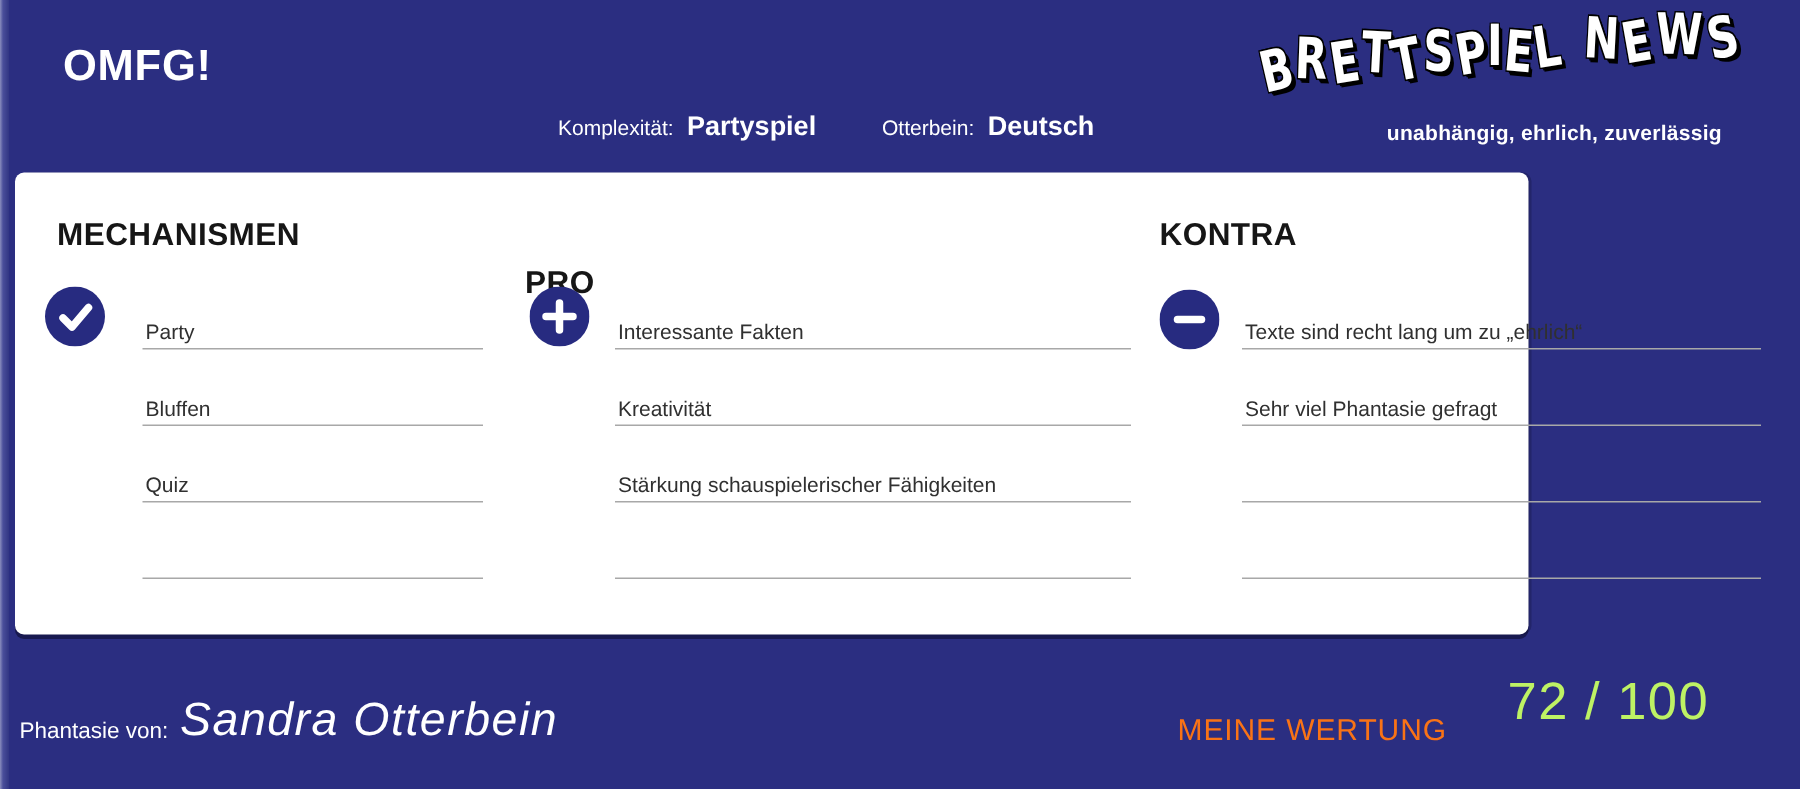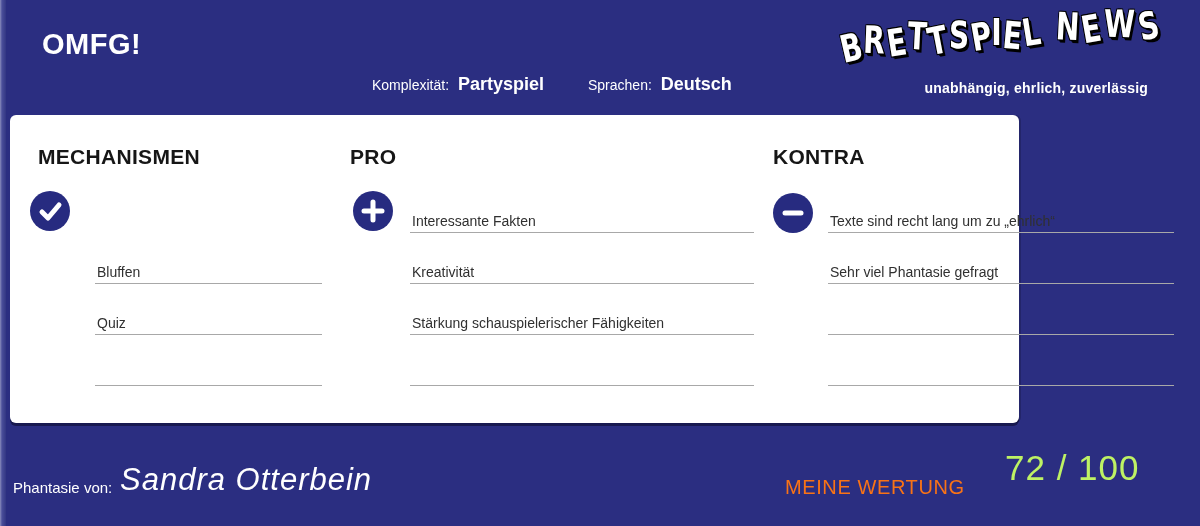--- a/index.html
+++ b/index.html
@@ -76,36 +76,37 @@
 
 <div class="left-stripe"></div>
 
 <div class="game-title">OMFG!</div>
 
 <div class="meta" id="meta-complexity">
   <span class="lbl">Komplexität:</span><span class="val">Partyspiel</span>
 </div>
 
 <div class="meta" id="meta-languages">
-  <span class="lbl">Sprachen:</span><span class="val">Deutsch</span>
+  <span class="lbl">Otterbein:</span><span class="val">Deutsch</span>
 </div>
 
 <div class="logo" id="logo"><span class="ltr" style="transform: translateY(4px) rotate(-9deg) scale(0.78, 1.05);">B</span><span class="ltr" style="transform: translateY(-2px) rotate(6deg) scale(0.78, 1.05);">R</span><span class="ltr" style="transform: translateY(2px) rotate(-5deg) scale(0.78, 1.05);">E</span><span class="ltr" style="transform: translateY(-3px) rotate(7deg) scale(0.78, 1.05);">T</span><span class="ltr" style="transform: translateY(3px) rotate(-7deg) scale(0.78, 1.05);">T</span><span class="ltr" style="transform: translateY(-1px) rotate(5deg) scale(0.78, 1.05);">S</span><span class="ltr" style="transform: translateY(2px) rotate(-6deg) scale(0.78, 1.05);">P</span><span class="ltr" style="transform: translateY(-2px) rotate(4deg) scale(0.78, 1.05);">I</span><span class="ltr" style="transform: translateY(3px) rotate(9deg) scale(0.78, 1.05);">E</span><span class="ltr" style="transform: translateY(1px) rotate(-5deg) scale(0.78, 1.05);">L</span><span class="gap"></span><span class="ltr" style="transform: translateY(-2px) rotate(7deg) scale(0.78, 1.05);">N</span><span class="ltr" style="transform: translateY(2px) rotate(-6deg) scale(0.78, 1.05);">E</span><span class="ltr" style="transform: translateY(-1px) rotate(5deg) scale(0.78, 1.05);">W</span><span class="ltr" style="transform: translateY(3px) rotate(-8deg) scale(0.78, 1.05);">S</span></div>
 <div class="logo-tagline">unabhängig, ehrlich, zuverlässig</div>
 
 <div class="card" id="card">
     <div class="col-heading" style="left: 28px;">MECHANISMEN</div>
     <div class="col-icon" style="left: 20px; top: 76px;"><svg width="40" height="40" viewBox="0 0 40 40" fill="#272b80">
         <circle cx="20" cy="20" r="20"></circle>
         <path d="M12 21 l6 6 L29 14" stroke="#fff" stroke-width="5" fill="none" stroke-linecap="round" stroke-linejoin="round"></path>
       </svg></div>
+    <div class="row" style="left: 85px; width: 225px; top: 95px; border-bottom-color: rgb(168, 168, 168);">Party</div>
     <div class="row" style="left: 85px; width: 225px; top: 197px; border-bottom-color: rgb(168, 168, 168);">Quiz</div>
     <div class="row" style="left: 85px; width: 225px; top: 146px; border-bottom-color: rgb(168, 168, 168);">Bluffen</div>
     <div class="row" style="left: 85px; width: 225px; top: 248px; border-bottom-color: rgb(168, 168, 168);"></div>
-    <div class="col-heading" style="left: 340px;">PRO</div>
+    <div class="col-heading" style="left: 340px; margin-top: 32px;">PRO</div>
     <div class="col-icon" style="left: 343px; top: 76px;"><svg width="40" height="40" viewBox="0 0 40 40" fill="#272b80">
         <circle cx="20" cy="20" r="20"></circle>
         <path d="M20 11 V29 M11 20 H29" stroke="#fff" stroke-width="5" fill="none" stroke-linecap="round"></path>
       </svg></div>
     <div class="row" style="left: 400px; width: 342px; top: 95px; border-bottom-color: rgb(168, 168, 168);">Interessante Fakten</div>
     <div class="row" style="left: 400px; width: 342px; top: 146px; border-bottom-color: rgb(168, 168, 168);">Kreativität</div>
     <div class="row" style="left: 400px; width: 342px; top: 197px; border-bottom-color: rgb(168, 168, 168);">Stärkung schauspielerischer Fähigkeiten</div>
     <div class="row" style="left: 400px; width: 342px; top: 248px; border-bottom-color: rgb(168, 168, 168);"></div>
     <div class="col-heading" style="left: 763px;">KONTRA</div>
     <div class="col-icon" style="left: 763px; top: 78px;"><svg width="40" height="40" viewBox="0 0 40 40" fill="#272b80">

